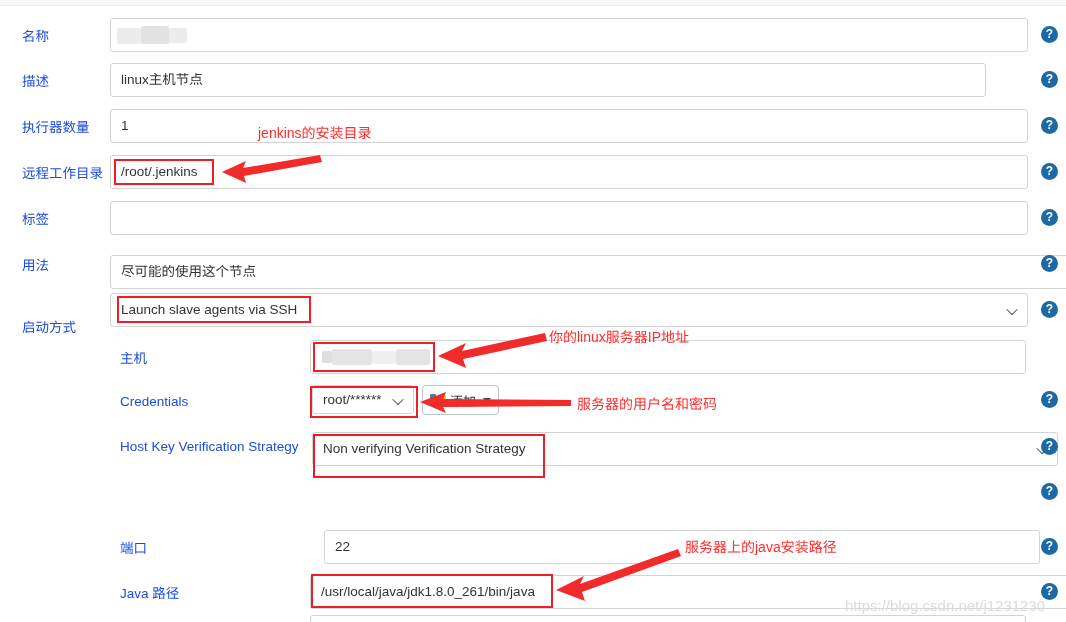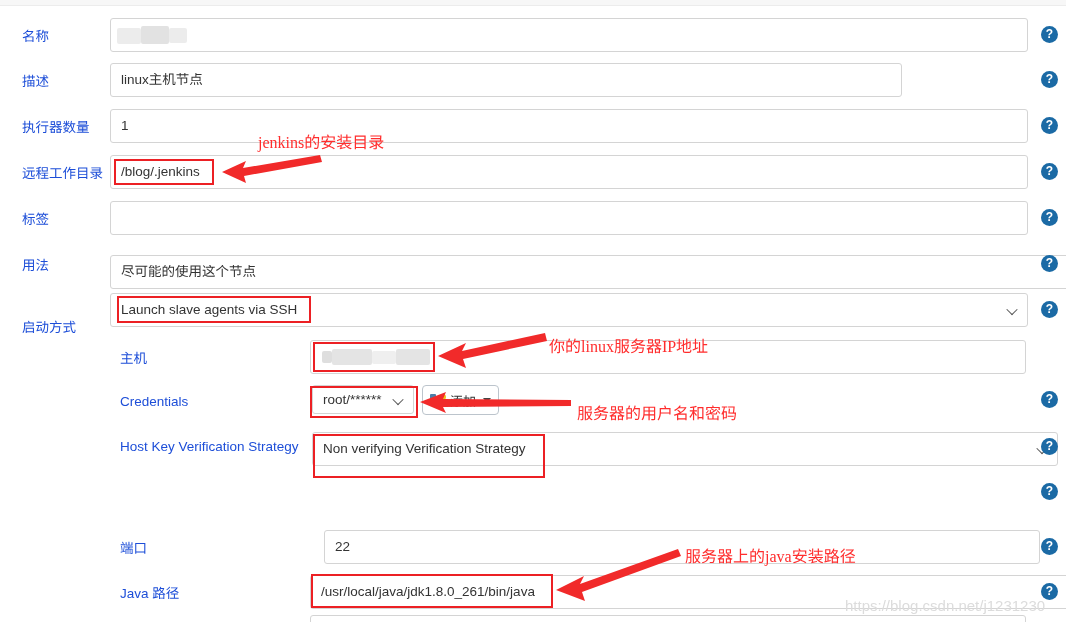--- a/index.html
+++ b/index.html
@@ -105,25 +105,24 @@
     position: absolute;
     border: 2.5px solid #ec2024;
     background: transparent;
     pointer-events: none;
   }
 
   
   .anno {
     position: absolute;
     color: #ff2d2d;
-    font-size: 16px;
+    font-size: 14px;
     white-space: nowrap;
     line-height: 1;
-    font-family: Liberation Serif, serif;
-    margin-top: 9px;
+    font-family: Liberation Sans, sans-serif;
   }
 
   
   .arrow-layer {
     position: absolute;
     left: 0; top: 0;
     width: 1066px; height: 622px;
     pointer-events: none;
   }
 
@@ -205,38 +204,38 @@
     <span class="val"></span>
   </div>
   <div class="redact" style="left:117px; top:10px; width:24px; height:16px; background:#ececec;"></div>
   <div class="redact" style="left:141px; top:8px; width:28px; height:18px; background:#e2e2e2;"></div>
   <div class="redact" style="left:169px; top:10px; width:18px; height:15px; background:#ececec;"></div>
   <div class="help" style="left:1041px; top:8px">?</div>
 </div>
 
 <div class="row" style="top:63px">
   <span class="lbl" style="left:22px; top:12px">描述</span>
-  <div class="field" style="left:110px; top:0; width:792px">
+  <div class="field" style="left:110px; top:0; width:876px">
     <span class="val">linux主机节点</span>
   </div>
   <div class="help" style="left:1041px; top:8px">?</div>
 </div>
 
 <div class="row" style="top:109px">
   <span class="lbl" style="left:22px; top:12px">执行器数量</span>
   <div class="field" style="left:110px; top:0; width:918px">
     <span class="val">1</span>
   </div>
   <div class="help" style="left:1041px; top:8px">?</div>
 </div>
 
 <div class="row" style="top:155px">
   <span class="lbl" style="left:22px; top:12px">远程工作目录</span>
   <div class="field" style="left:110px; top:0; width:918px">
-    <span class="val">/blog/.jenkins</span>
+    <span class="val">/root/.jenkins</span>
   </div>
   <div class="help" style="left:1041px; top:8px">?</div>
 </div>
 <div class="hl" style="left:114px; top:159px; width:100px; height:26px"></div>
 
 <div class="row" style="top:201px">
   <span class="lbl" style="left:22px; top:12px">标签</span>
   <div class="field" style="left:110px; top:0; width:918px">
     <span class="val"></span>
   </div>

